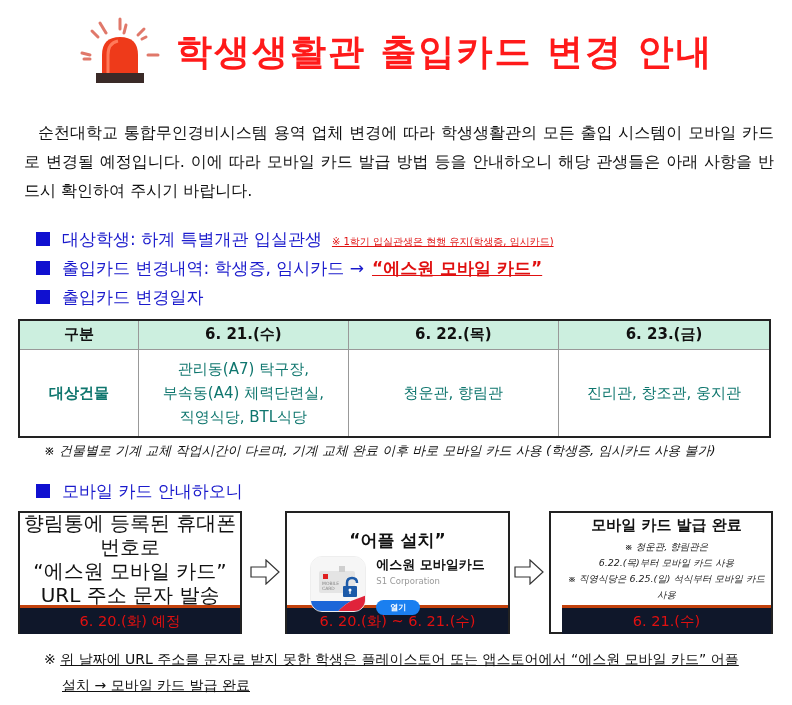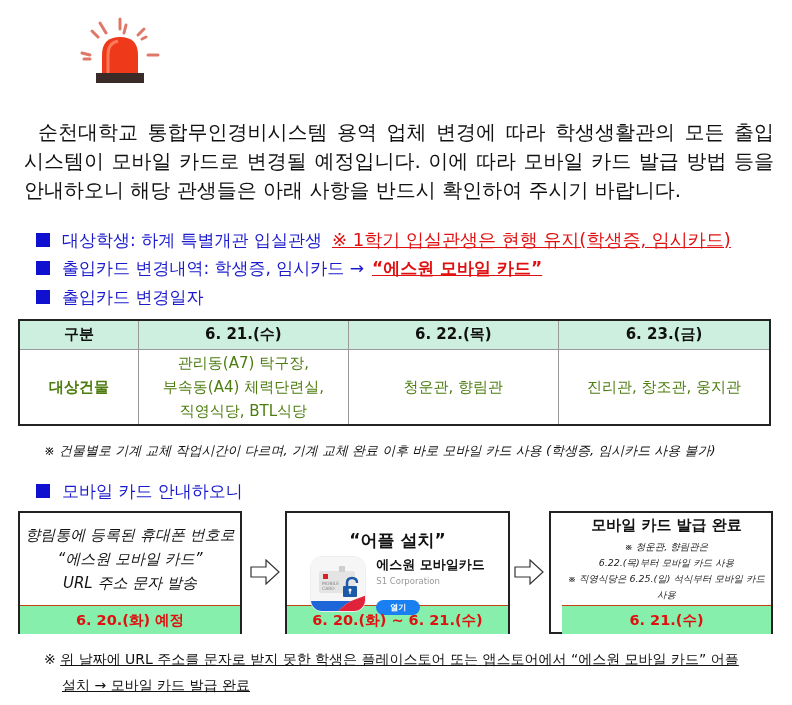--- a/index.html
+++ b/index.html
@@ -3,44 +3,44 @@
 <meta charset="utf-8">
 <style>
   * { box-sizing: border-box; margin: 0; padding: 0; }
   html, body { width: 792px; height: 705px; background: #ffffff; overflow: hidden; }
   body { font-family: "DejaVu Sans", "Liberation Sans", sans-serif; color: #111; position: relative; }
 
   .title-row { position: absolute; left: 70px; top: 14px; width: 680px; height: 76px; display: flex; align-items: center; }
   .siren { width: 90px; height: 70px; position: relative; margin-right: 16px; }
   .title-text { font-size: 36px; font-weight: bold; color: #ff1a1a; letter-spacing: 2px; white-space: nowrap; }
 
-  .intro { position: absolute; left: 24px; top: 118px; width: 750px; font-size: 20px; line-height: 29px; text-align: justify; color: #111; }
+  .intro { position: absolute; left: 24px; top: 118px; width: 750px; font-size: 16px; line-height: 29px; text-align: justify; color: #111; }
   .intro span.indent { display: inline-block; width: 14px; }
 
   .bullets { position: absolute; left: 36px; top: 228px; width: 740px; }
   .bullet { display: flex; align-items: baseline; height: 29px; font-size: 17px; color: #1a1acc; white-space: nowrap; }
   .bullet .sq { display: inline-block; width: 14px; height: 14px; background: #1010d0; margin-right: 12px; position: relative; top: 1px; }
-  .bullet .note-red { font-size: 18px; color: #e01010; text-decoration: underline; margin-left: 10px; }
+  .bullet .note-red { font-size: 10px; color: #e01010; text-decoration: underline; margin-left: 10px; }
   .bullet .big-red { color: #e01010; text-decoration: underline; margin-left: 8px; font-weight: bold; }
 
   table.sched { position: absolute; left: 18px; top: 319px; width: 753px; border-collapse: collapse; font-size: 15px; }
   table.sched th { background: #ccefdf; height: 29px; border: 1px solid #999; font-weight: bold; color: #111; }
-  table.sched td { height: 76px; border: 1px solid #999; text-align: center; line-height: 24px; color: #4d7c0f; }
+  table.sched td { height: 88px; border: 1px solid #999; text-align: center; line-height: 24px; color: #0f766e; }
   table.sched { border: 2px solid #222; }
   table.sched td.rowhead { font-weight: bold; }
 
   .table-note { position: absolute; left: 44px; top: 442px; width: 740px; font-size: 13px; font-style: italic; white-space: nowrap; color: #111; }
 
   .section2 { position: absolute; left: 36px; top: 480px; }
 
   .step { position: absolute; top: 511px; border: 2px solid #222; background: #fff; height: 123px; }
   .step .body { height: 92px; display: flex; flex-direction: column; align-items: center; justify-content: center; text-align: center; }
-  .step .foot { height: 29px; background: #86efac; border-top: 1px solid #c2410c; color: #e01010; font-weight: bold; font-size: 14.5px; display: flex; align-items: center; justify-content: center; }
+  .step .foot { height: 29px; background: #0f172a; border-top: 3px solid #c2410c; color: #e01010; font-weight: normal; font-size: 14.5px; display: flex; align-items: center; justify-content: center; }
   .step1 { left: 18px; width: 224px; }
-  .step1 .body { font-size: 15px; line-height: 24px; font-style: italic; }
+  .step1 .body { font-size: 20px; line-height: 24px; }
   .step2 { left: 285px; width: 225px; }
   .step3 { left: 549px; width: 224px; padding-left: 11px; }
   .step2 .app-title { font-size: 17px; font-weight: bold; margin-top: 14px; }
   .step2 .body { justify-content: flex-start; padding-top: 2px; }
   .app-row { display: flex; align-items: flex-start; margin-top: 4px; }
   .app-icon { width: 56px; height: 56px; border-radius: 12px; border: 1px solid #eee; overflow: hidden; margin-right: 10px; }
   .app-info { text-align: left; }
   .app-name { font-size: 13px; font-weight: bold; color: #111; }
   .app-corp { font-size: 8.5px; color: #999; margin-top: 2px; }
   .app-open { display: inline-block; margin-top: 14px; background: #1a7ff0; color: #fff; font-size: 8px; font-weight: bold; border-radius: 10px; padding: 2px 14px; }
@@ -68,20 +68,21 @@
         <line x1="72" y1="22" x2="76" y2="20"></line>
         <line x1="12" y1="36" x2="20" y2="38"></line>
         <line x1="78" y1="38" x2="88" y2="38"></line>
         <line x1="14" y1="42" x2="20" y2="42"></line>
       </g>
       <path d="M32 58 L32 38 Q32 20 50 20 Q68 20 68 38 L68 58 Z" fill="#ee3a1a"></path>
       <path d="M38 56 L38 38 Q38 26 48 24" stroke="#ff7a5a" stroke-width="3" fill="none"></path>
       <rect x="26" y="56" width="48" height="10" fill="#3a2a28"></rect>
     </svg>
   </div>
+  <div class="title-text">학생생활관 출입카드 변경 안내</div>
 </div>
 
 <p class="intro"><span class="indent"></span><span>순천대학교 통합무인경비시스템 용역 업체 변경에 따라 학생생활관의 모든 출입 시스템이 모바일 카드로 변경될 예정입니다. 이에 따라 모바일 카드 발급 방법 등을 안내하오니 해당 관생들은 아래 사항을 반드시 확인하여 주시기 바랍니다.</span></p>
 
 <div class="bullets">
   <div class="bullet">
     <span class="sq"></span>
     <span>대상학생: 하계 특별개관 입실관생</span>
     <span class="note-red">※ 1학기 입실관생은 현행 유지(학생증, 임시카드)</span>
   </div>

